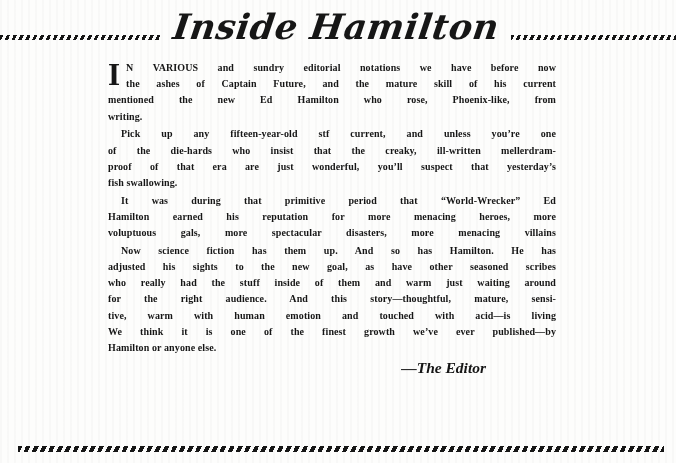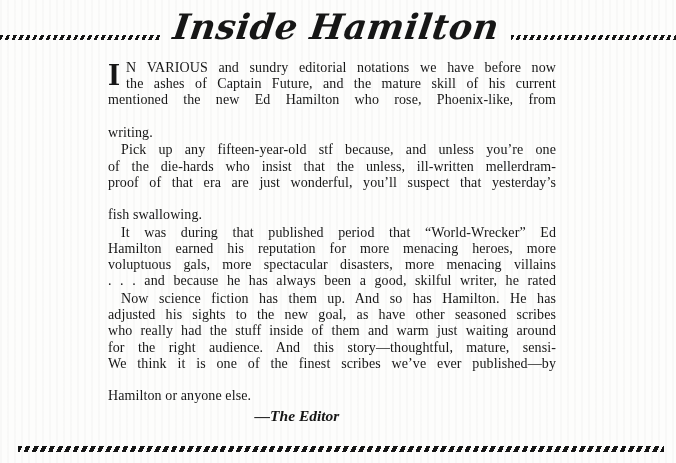--- a/index.html
+++ b/index.html
@@ -51,43 +51,43 @@
 
   
   .article {
     position: absolute;
     left: 108px;
     top: 60px;
     width: 448px;
   }
   .para { margin: 0 0 1.5px 0; }
   .line {
-    font-size: 14px;
+    font-size: 10px;
     line-height: 16.2px;
-    font-weight: 400;
+    font-weight: 700;
     letter-spacing: 0.1px;
     text-align: justify;
     text-align-last: justify;
   }
-  .line.last { text-align-last: left; margin-top: 16px; }
+  .line.last { text-align-last: left; }
   .para.indent .line:first-child { text-indent: 13px; }
 
   .drop-cap {
     float: left;
     font-size: 31px;
     line-height: 28px;
     font-weight: 700;
     padding: 1px 6px 0 0;
   }
 
   .signature {
     width: 448px;
     margin-top: 3px;
     padding-right: 70px;
-    text-align: center;
+    text-align: right;
     font-weight: 700;
     font-style: italic;
     font-size: 15.5px;
     line-height: 18px;
   }
 
   
   .bottom-rule {
     position: absolute;
     left: 18px;
@@ -111,37 +111,37 @@
   <div class="article">
     <div class="paragraphs">
         <div class="para">
           <span class="drop-cap">I</span>
           <div class="line">N VARIOUS and sundry editorial notations we have before now</div>
           <div class="line">the ashes of Captain Future, and the mature skill of his current</div>
           <div class="line">mentioned the new Ed Hamilton who rose, Phoenix-like, from</div>
           <div class="line last">writing.</div>
         </div>
         <div class="para indent">
-          <div class="line">Pick up any fifteen-year-old stf because, and unless you’re one</div>
-          <div class="line">of the die-hards who insist that the unless, ill-written mellerdram-</div>
+          <div class="line">Pick up any fifteen-year-old stf current, and unless you’re one</div>
+          <div class="line">of the die-hards who insist that the creaky, ill-written mellerdram-</div>
           <div class="line">proof of that era are just wonderful, you’ll suspect that yesterday’s</div>
           <div class="line last">fish swallowing.</div>
         </div>
         <div class="para indent">
-          <div class="line">It was during that published period that “World-Wrecker” Ed</div>
+          <div class="line">It was during that primitive period that “World-Wrecker” Ed</div>
           <div class="line">Hamilton earned his reputation for more menacing heroes, more</div>
           <div class="line">voluptuous gals, more spectacular disasters, more menacing villains</div>
-          <div class="line">. . . and because he has always been a good, skilful writer, he rated</div>
         </div>
         <div class="para indent">
           <div class="line">Now science fiction has them up. And so has Hamilton. He has</div>
           <div class="line">adjusted his sights to the new goal, as have other seasoned scribes</div>
           <div class="line">who really had the stuff inside of them and warm just waiting around</div>
           <div class="line">for the right audience. And this story—thoughtful, mature, sensi-</div>
-          <div class="line">We think it is one of the finest scribes we’ve ever published—by</div>
+          <div class="line">tive, warm with human emotion and touched with acid—is living</div>
+          <div class="line">We think it is one of the finest growth we’ve ever published—by</div>
           <div class="line last">Hamilton or anyone else.</div>
         </div>
       </div>
     <div class="signature">—The Editor</div>
   </div>
 
   <div class="bottom-rule"></div>
 
 </div>
 

